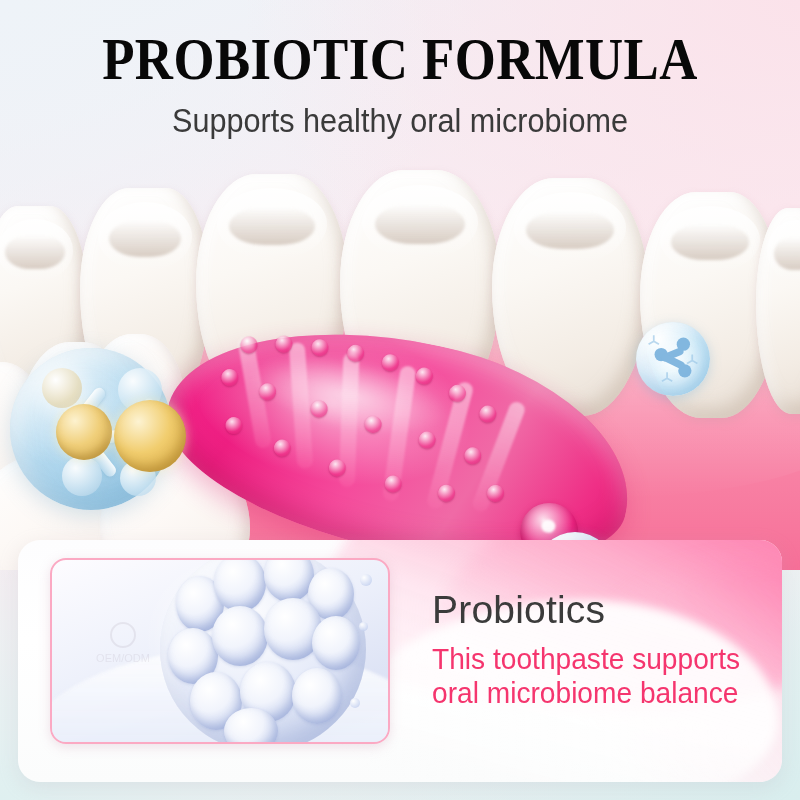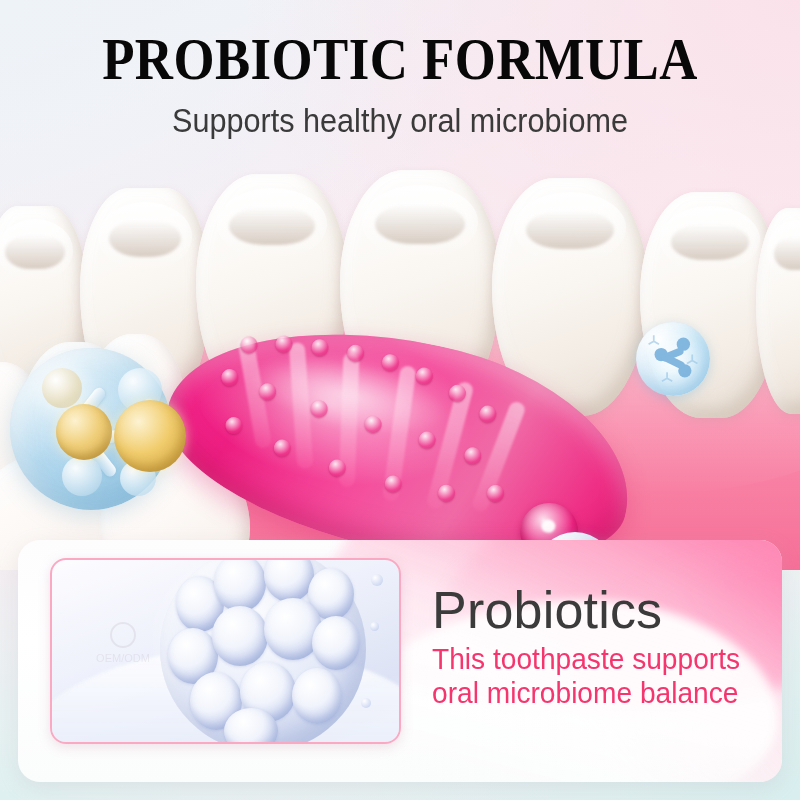--- a/index.html
+++ b/index.html
@@ -216,21 +216,20 @@
   }
 
   .thumb{
     position:absolute;left:32px;top:18px;width:336px;height:182px;
     border-radius:16px;border:2px solid #fba9c3;
     background:
       radial-gradient(circle at 52% 42%, rgba(255,255,255,.95) 0%, rgba(255,255,255,0) 40%),
       linear-gradient(160deg,#fdfcff 0%,#eef1fb 42%,#dde3f5 78%,#e9edf8 100%);
     box-shadow:0 3px 12px rgba(200,150,175,.28);
     overflow:hidden;
-    padding-left:11px;
   }
   .cluster{
     position:absolute;left:108px;top:-14px;width:206px;height:206px;border-radius:50%;
     background:radial-gradient(circle at 40% 34%, rgba(255,255,255,.85) 0%, rgba(226,232,248,.75) 45%, rgba(176,190,228,.70) 100%);
     box-shadow:inset -8px -12px 26px rgba(120,140,195,.35), inset 8px 10px 22px rgba(255,255,255,.9);
   }
   .cell{
     position:absolute;border-radius:50%;
     background:radial-gradient(circle at 36% 30%, #ffffff 0%, #f1f4fc 42%, #c9d3ef 78%, #aebbe3 100%);
     box-shadow:inset -3px -5px 9px rgba(120,140,195,.40), 0 1px 3px rgba(140,155,205,.30);
@@ -250,21 +249,21 @@
     opacity:.13;color:#8e7f92;font-size:11px;text-align:center;
     font-family:"Liberation Sans", sans-serif;
   }
   .watermark .wm-ring{
     width:22px;height:22px;border-radius:50%;border:2px solid #8e7f92;margin:0 auto 4px;
   }
 
   .copy{position:absolute;left:414px;top:48px;width:330px;}
   .copy h2{
     margin:0;font-family:"Liberation Sans", sans-serif;
-    font-weight:normal;font-size:52px;line-height:44px;color:#3b3b3b;
+    font-weight:normal;font-size:39px;line-height:44px;color:#3b3b3b;
     letter-spacing:0.2px;
   }
   .copy p{
     margin:10px 0 0;font-family:"Liberation Sans", sans-serif;
     font-weight:normal;font-size:29px;line-height:34px;color:#f5356e;
     transform:scaleX(0.97);transform-origin:0 50%;
   }
 </style>
 </head>
 <body>

